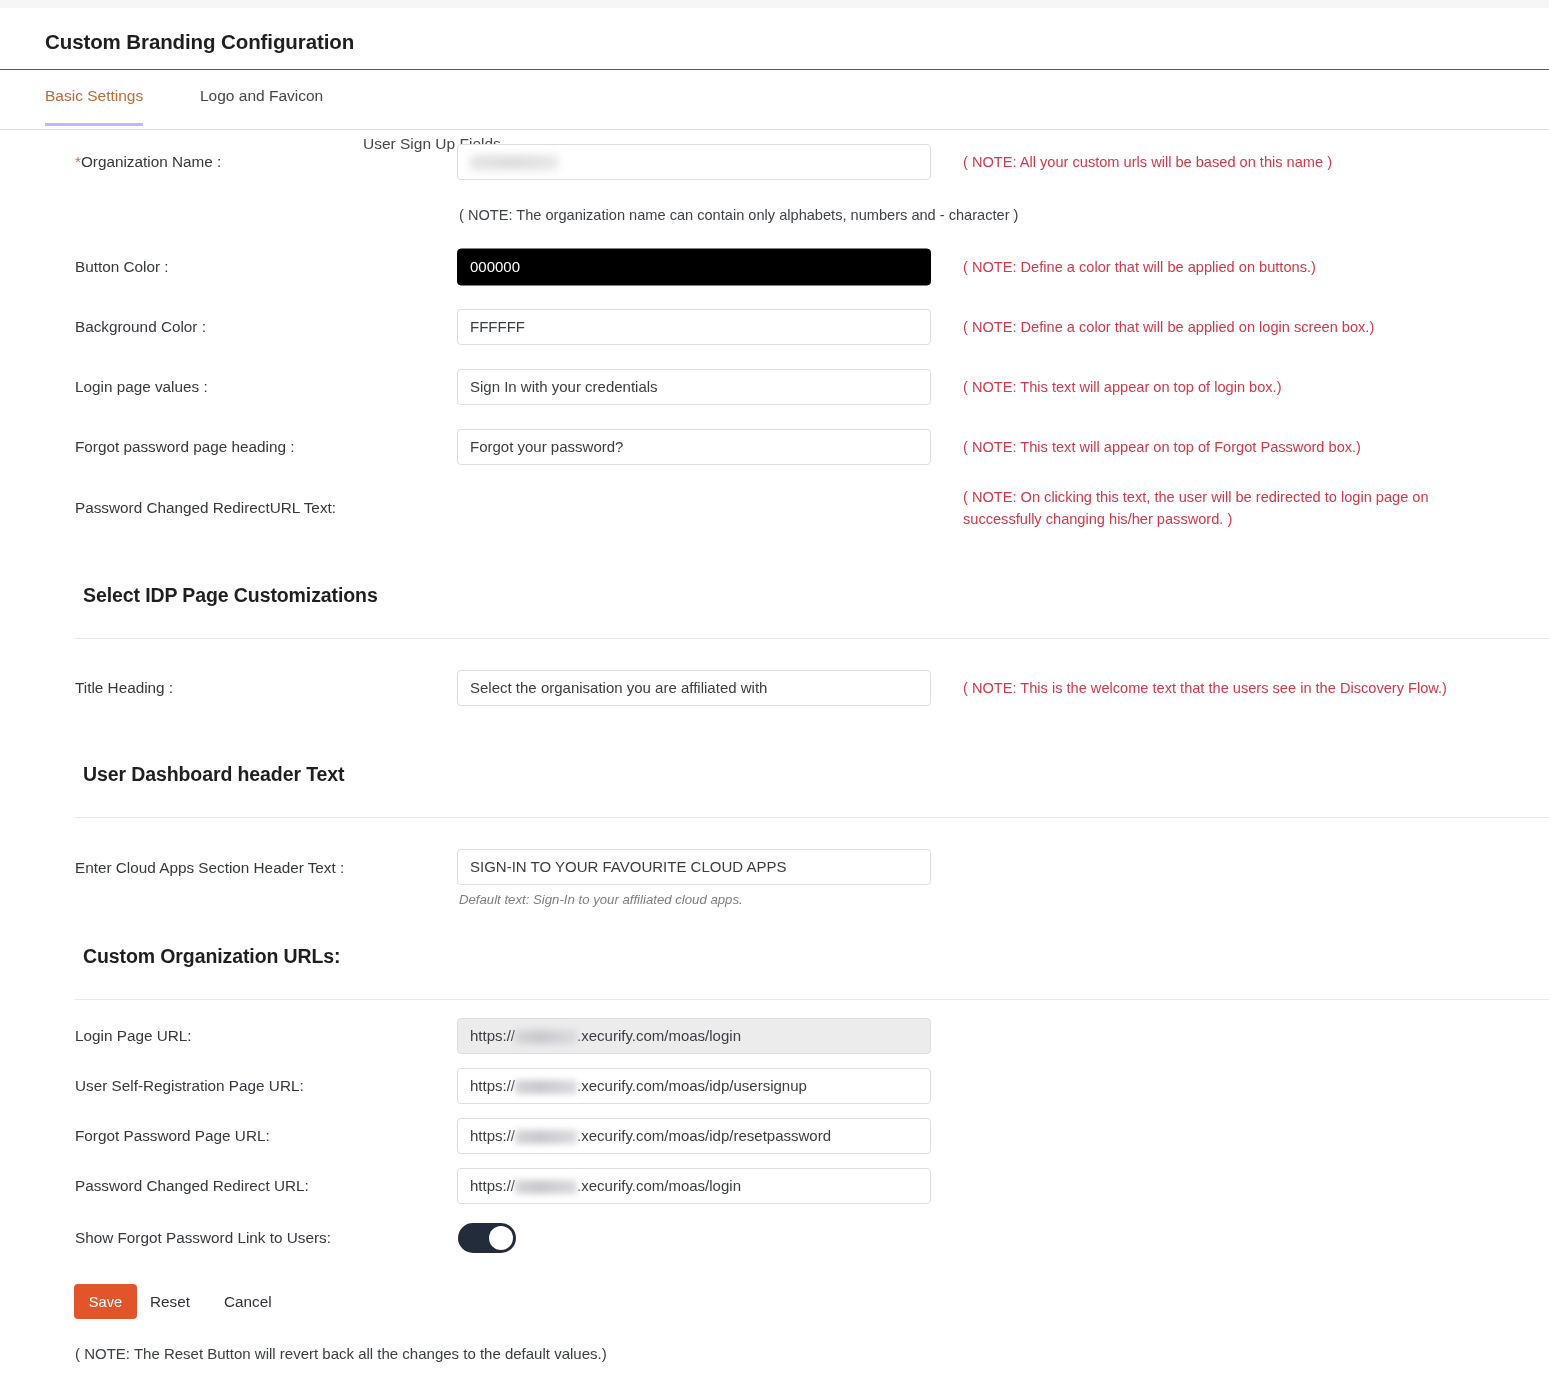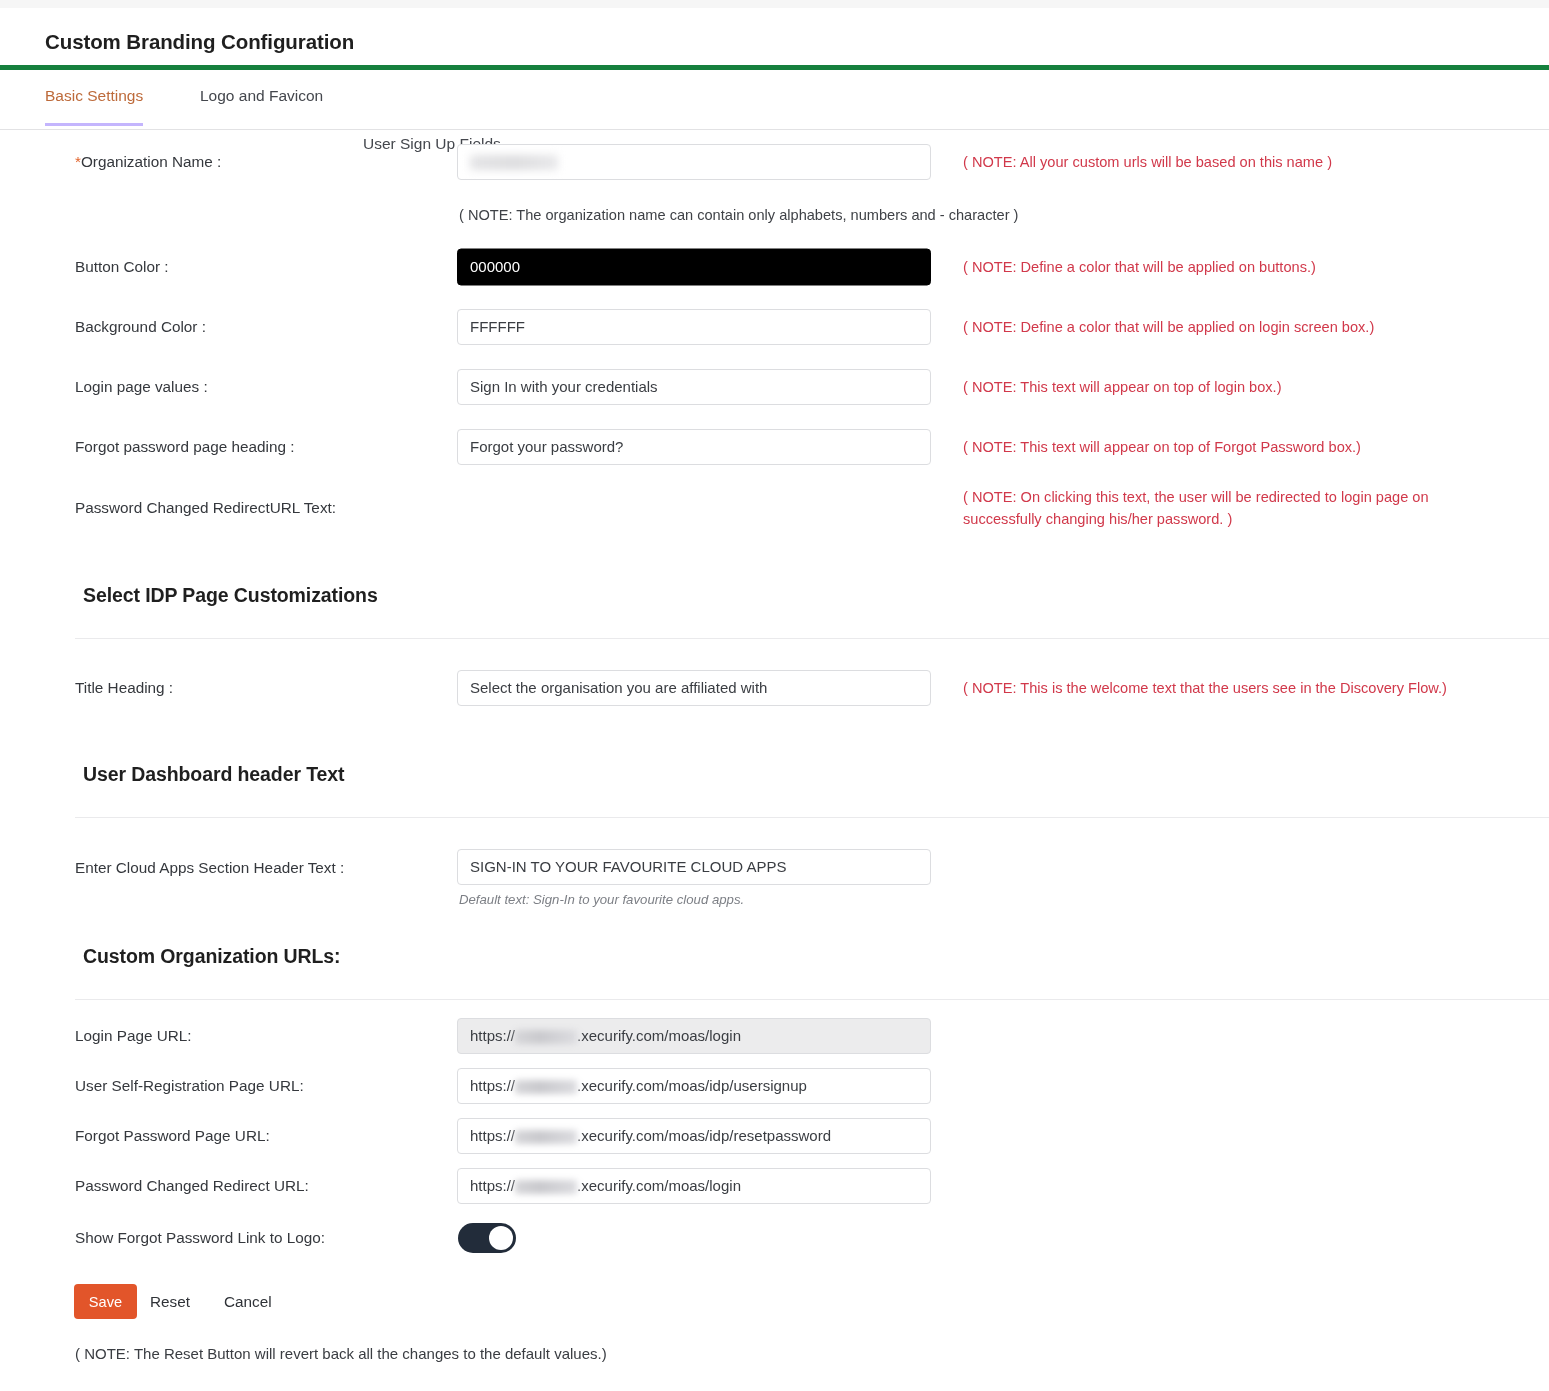--- a/index.html
+++ b/index.html
@@ -22,21 +22,21 @@
     top: 0; left: 0; right: 0;
     height: 8px;
     background: #f6f6f6;
   }
   
   .page-header {
     position: absolute;
     top: 8px; left: 0; right: 0;
     height: 62px;
     background: #ffffff;
-    border-bottom: 5px solid #15803d;
+    border-bottom: 1px solid #15803d;
   }
   .page-title {
     position: absolute;
     left: 45px;
     top: 22px;
     font-size: 20.5px;
     font-weight: bold;
     letter-spacing: -0.1px;
     color: #1f1f1f;
   }
@@ -292,21 +292,21 @@
     </div>
 
     <div class="section" style="height:108px;">
       <div class="section-title" style="top:38px;">User Dashboard header Text</div>
       <div class="divider" style="top:92px;"></div>
     </div>
 
     <div class="row" style="height:72px;">
       <div class="label" style="top:26px;transform:none;">Enter Cloud Apps Section Header Text :</div>
       <div class="field" style="top:16px;transform:none;">SIGN-IN TO YOUR FAVOURITE CLOUD APPS</div>
-      <div class="subnote" style="top:59px;">Default text: Sign-In to your favourite cloud apps.</div>
+      <div class="subnote" style="top:59px;">Default text: Sign-In to your affiliated cloud apps.</div>
     </div>
 
     <div class="section" style="height:106px;">
       <div class="section-title" style="top:40px;">Custom Organization URLs:</div>
       <div class="divider" style="top:94px;"></div>
     </div>
 
     <div class="row" style="height:50px;">
       <div class="label">Login Page URL:</div>
       <div class="field readonly"><span>https://</span><span class="redacted" style="width:62px;"></span><span>.xecurify.com/moas/login</span></div>
@@ -321,21 +321,21 @@
       <div class="label">Forgot Password Page URL:</div>
       <div class="field"><span>https://</span><span class="redacted" style="width:62px;"></span><span>.xecurify.com/moas/idp/resetpassword</span></div>
     </div>
 
     <div class="row" style="height:50px;">
       <div class="label">Password Changed Redirect URL:</div>
       <div class="field"><span>https://</span><span class="redacted" style="width:62px;"></span><span>.xecurify.com/moas/login</span></div>
     </div>
 
     <div class="row" style="height:54px;">
-      <div class="label">Show Forgot Password Link to Logo:</div>
+      <div class="label">Show Forgot Password Link to Users:</div>
       <div class="toggle">
         <div class="knob"></div>
       </div>
     </div>
 
     <div class="row" style="height:76px;">
       <button class="btn-save" style="top:19px;">Save</button>
       <button class="btn-link" style="left:150px;top:28px;">Reset</button>
       <button class="btn-link" style="left:224px;top:28px;">Cancel</button>
     </div>

